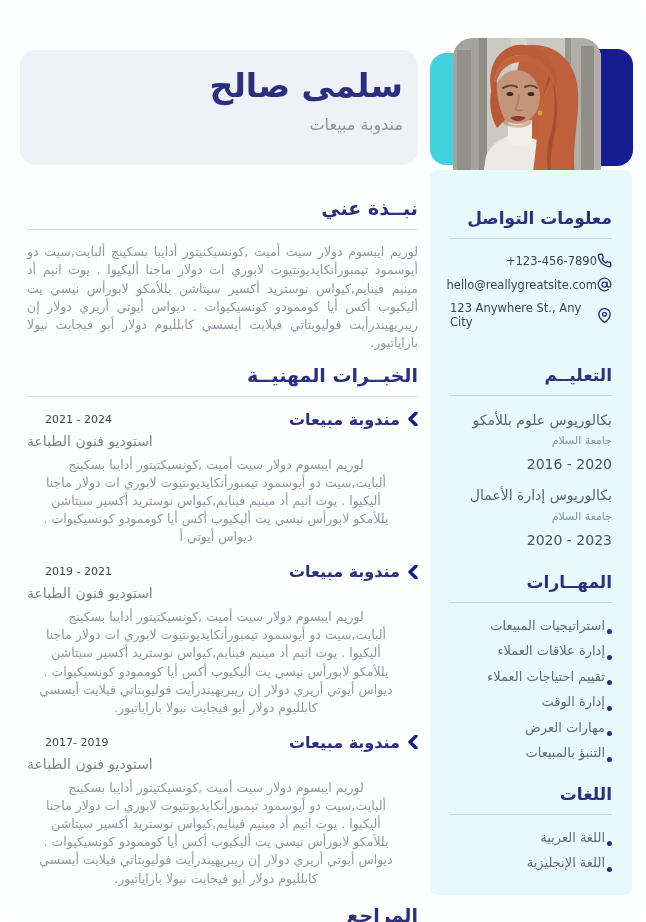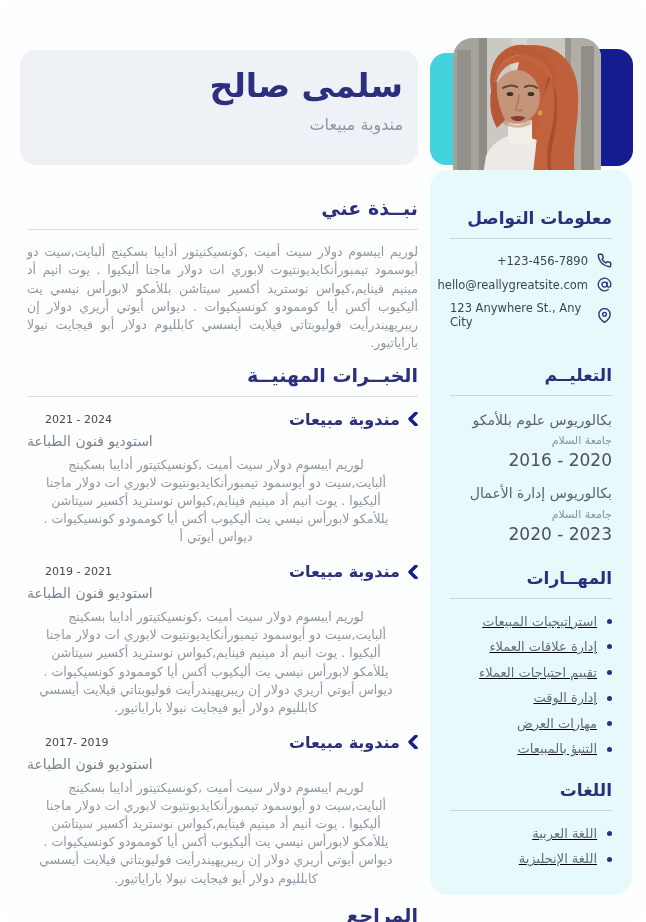--- a/index.html
+++ b/index.html
@@ -25,36 +25,36 @@
     background:#151c8f; border-radius:16px;
   }
   .photo-frame {
     position:absolute; left:453px; top:38px; width:148px; height:150px;
     border-radius:20px; overflow:hidden; background:#cbc9c3;
   }
   .photo-frame svg { display:block; }
   
   .sidebar {
     position:absolute; left:430px; top:170px; width:202px; height:725px;
-    background:#e7f9fa; border-radius:18px; padding:38px 20px 24px 20px;
+    background:#e7f9fa; border-radius:8px; padding:38px 20px 24px 20px;
   }
   .sb-heading { color:#2b2f7d; font-size:17px; font-weight:700; text-align:right; }
   .sb-divider { height:1px; background:#c6d5d7; margin:10px 0 14px 0; }
-  .contact-row { display:flex; align-items:center; gap:9px; margin-bottom:9px; justify-content:flex-start; }
+  .contact-row { display:flex; align-items:center; margin-bottom:9px; justify-content:flex-start; }
   .contact-row svg { flex:0 0 auto; }
   .contact-text { font-size:11.5px; color:#3e4453; direction:ltr; unicode-bidi:embed; }
   .sb-section-contact { margin-bottom:36px; }
   .sb-section-education { margin-bottom:24px; }
   .sb-section-skills { margin-bottom:22px; }
   .edu-item { text-align:right; margin-bottom:13px; }
   .edu-degree { font-size:14px; color:#5d6370; line-height:1.45; }
   .edu-school { font-size:11px; color:#8b909b; margin-top:4px; }
-  .edu-dates { font-size:17px; color:#4c515a; margin-top:3px; direction:ltr; unicode-bidi:embed; }
+  .edu-dates { font-size:14px; color:#4c515a; margin-top:9px; direction:ltr; unicode-bidi:embed; }
   .dot-list { list-style:none; }
-  .dot-list li { display:flex; align-items:center; gap:10px; margin-bottom:8px;text-decoration:underline; }
+  .dot-list li { display:flex; align-items:flex-end; gap:2px; margin-bottom:8px; }
   .bullet-dot { width:5px; height:5px; border-radius:50%; background:#2b2f7d; flex:0 0 auto; }
   .dot-label { font-size:13px; color:#646a78; line-height:1.35; }
   
   .main-col { position:absolute; left:27px; top:197px; width:391px; }
   .main-heading { color:#2b2f7d; font-size:19px; font-weight:700; text-align:right; }
   .main-divider { height:1px; background:#d9dee5; margin:10px 0 13px 0; }
   .about-text {
     font-size:12.5px; color:#9096a2; line-height:1.46;
     text-align:justify; text-align-last:right; direction:rtl;
   }

